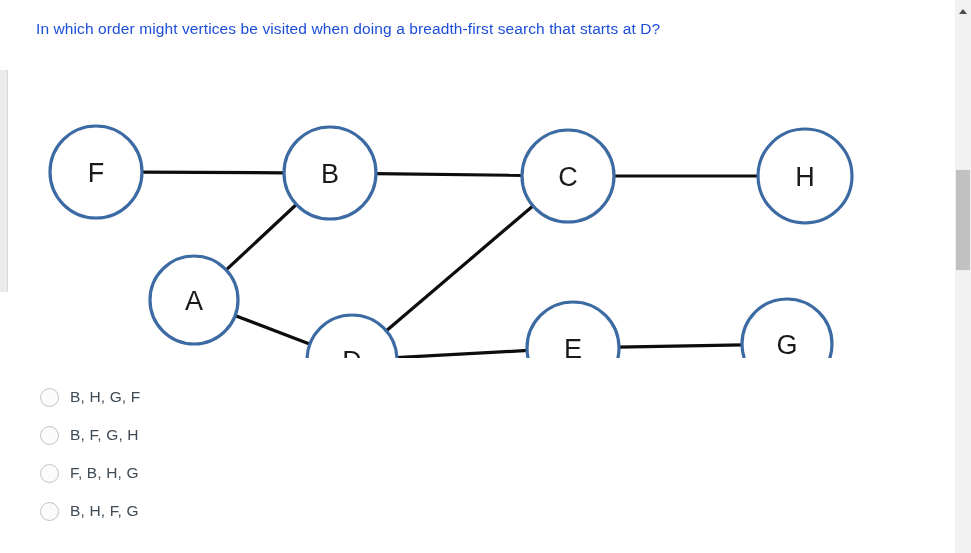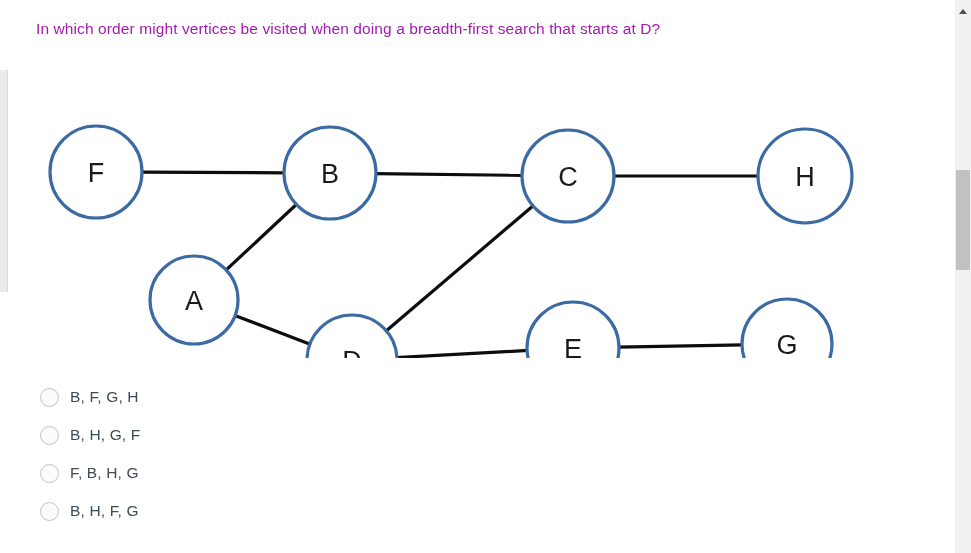--- a/index.html
+++ b/index.html
@@ -38,21 +38,21 @@
   }
 
   
   .question-text {
     position: absolute;
     left: 28px;
     top: 17px;
     width: 790px;
     font-size: 15.5px;
     line-height: 24px;
-    color: #a21caf;
+    color: #1d4ed8;
     letter-spacing: 0.1px;
   }
 
   
   .graph-figure {
     position: absolute;
     left: 0px;
     top: 58px;
     width: 900px;
     height: 300px;
@@ -188,25 +188,25 @@
         <g>
           <circle cx="779" cy="286" r="45" class="node-circle" fill="#ffffff" stroke="#3c6aa3"></circle>
           <text x="779" y="287" class="node-label">G</text>
         </g>
       </svg>
   </div>
 
   <div class="options-list">
     <div class="option-row">
       <span class="radio-outer"></span>
+      <span class="option-label">B, H, G, F</span>
+    </div>
+    <div class="option-row">
+      <span class="radio-outer"></span>
       <span class="option-label">B, F, G, H</span>
-    </div>
-    <div class="option-row">
-      <span class="radio-outer"></span>
-      <span class="option-label">B, H, G, F</span>
     </div>
     <div class="option-row">
       <span class="radio-outer"></span>
       <span class="option-label">F, B, H, G</span>
     </div>
     <div class="option-row">
       <span class="radio-outer"></span>
       <span class="option-label">B, H, F, G</span>
     </div>
   </div>

